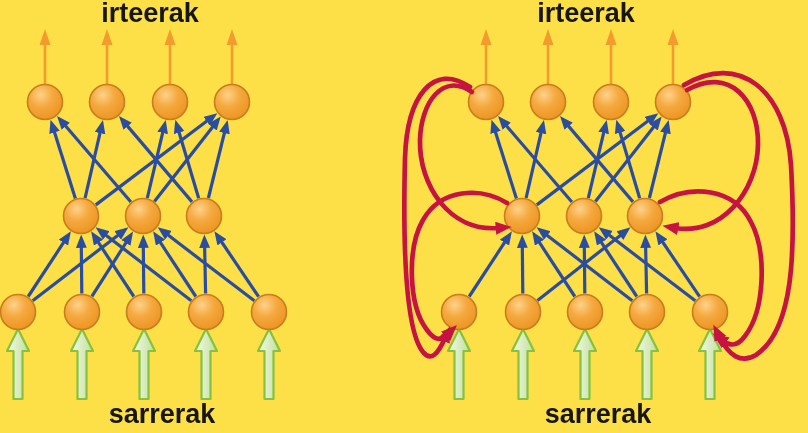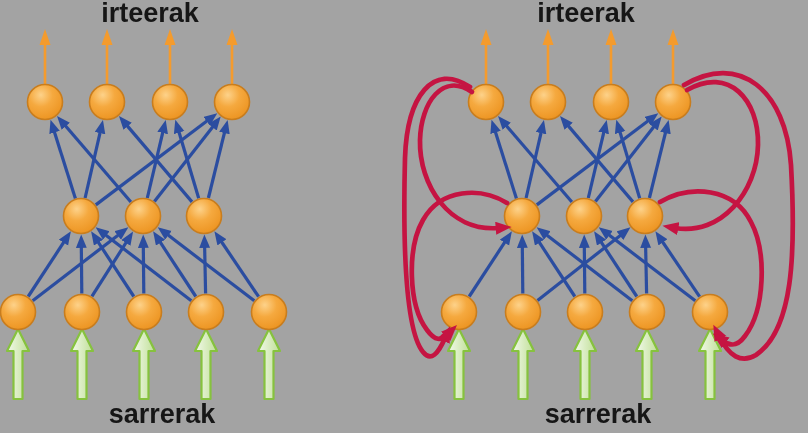--- a/index.html
+++ b/index.html
@@ -1,16 +1,16 @@
 <!DOCTYPE html>
 <html><head>
 <meta charset="utf-8">
 <style>
   html,body{margin:0;padding:0;background:#fff;}
-  .stage{position:relative;width:808px;height:433px;background:#a3a3a3;overflow:hidden;
+  .stage{position:relative;width:808px;height:433px;background:#fde047;overflow:hidden;
          font-family:"Liberation Sans",sans-serif;}
   .stage svg{position:absolute;left:0;top:0;}
   .net-label{position:absolute;transform:translateX(-50%);white-space:nowrap;
              font:600 27px/27px "Liberation Sans",sans-serif;color:#161616;letter-spacing:0px;}
   .lt{left:150px;top:0px}
   .rt{left:586px;top:0px}
   .lb{left:162px;top:401px}
   .rb{left:598px;top:401px}
 </style>
 </head>

